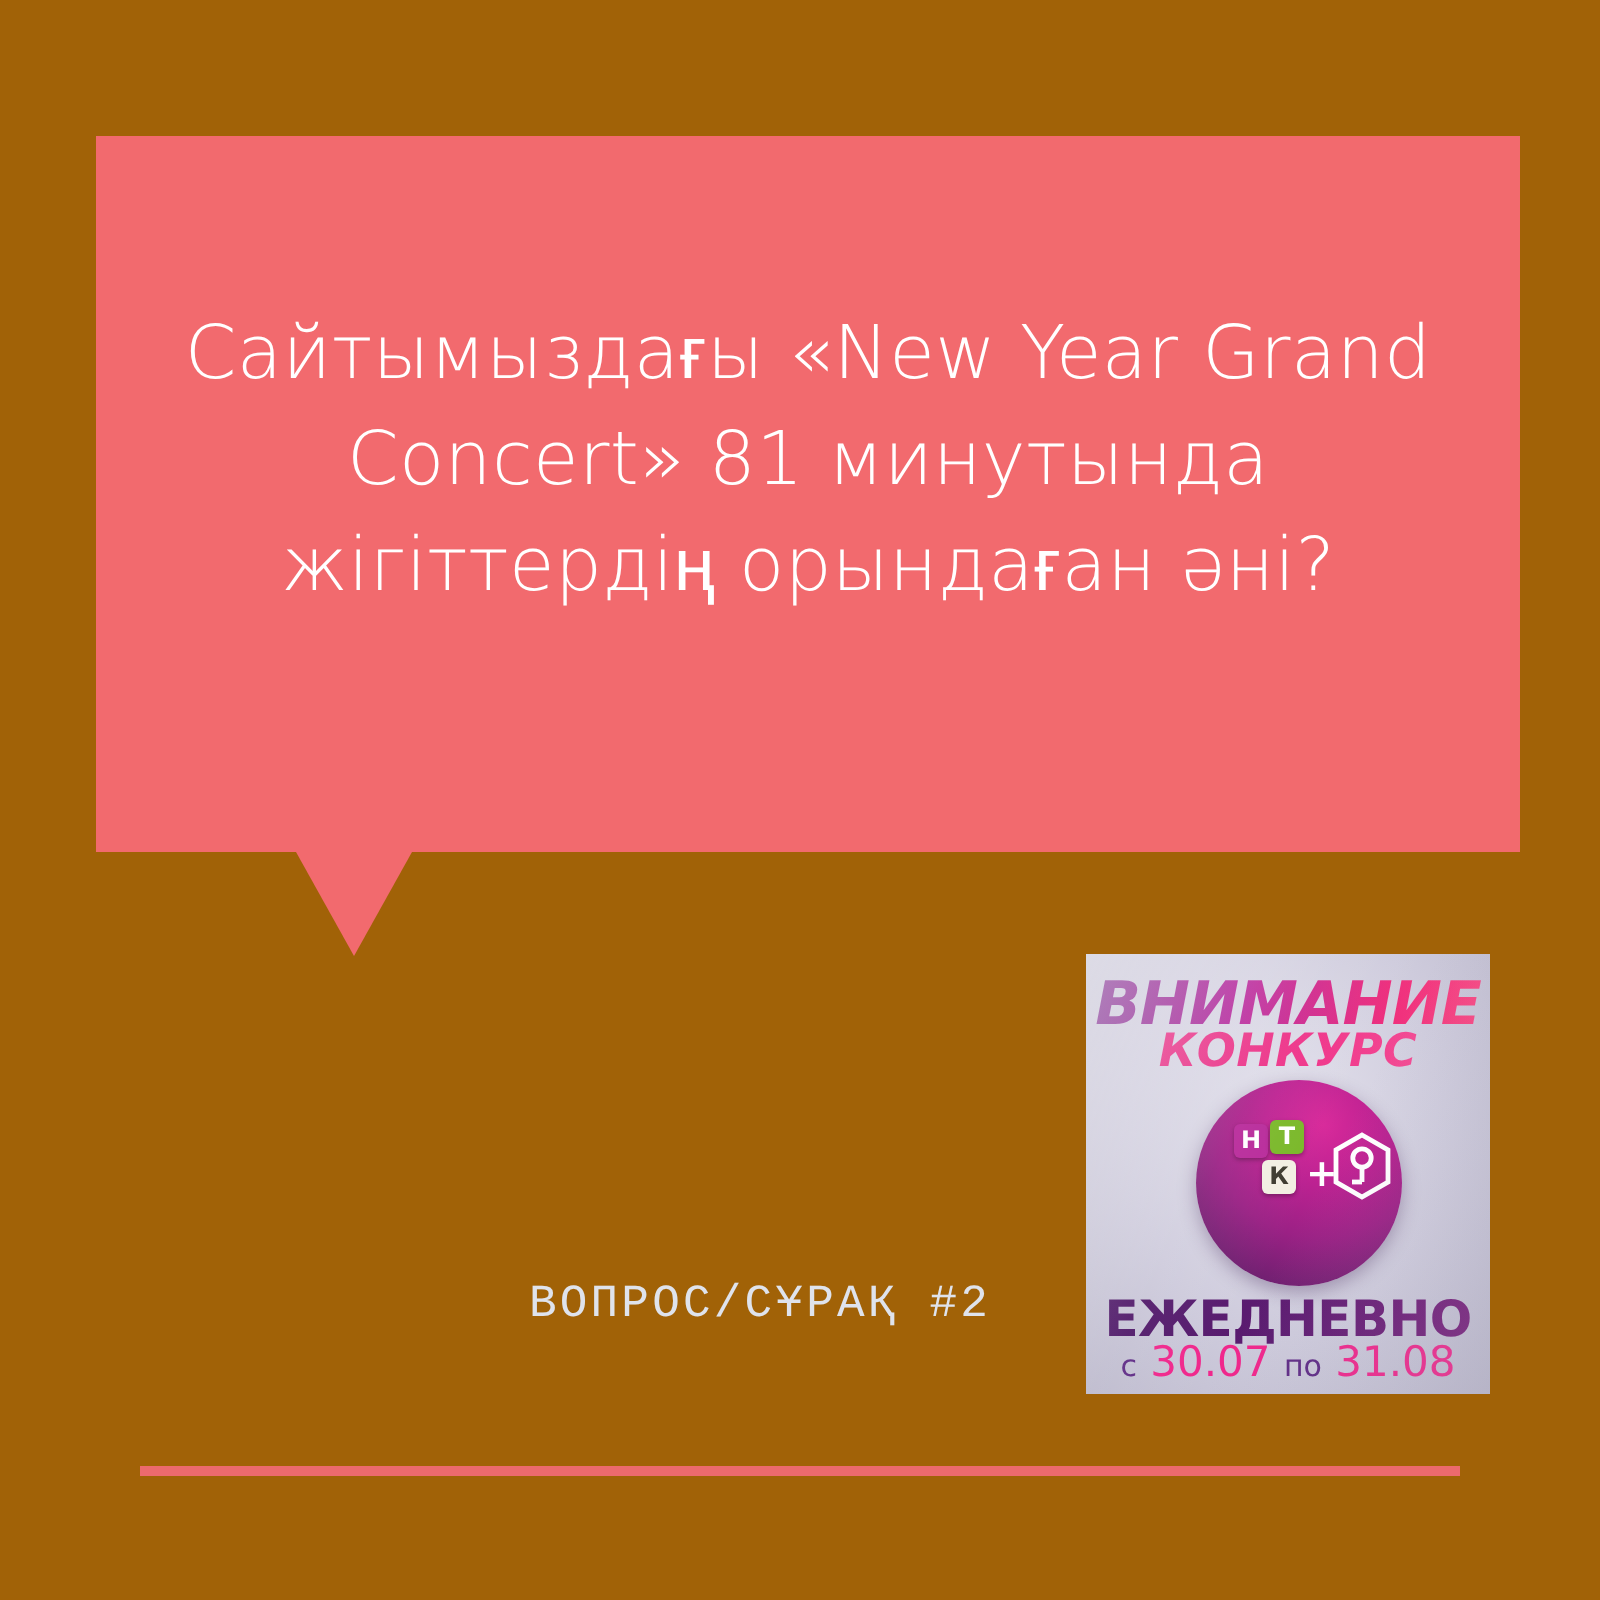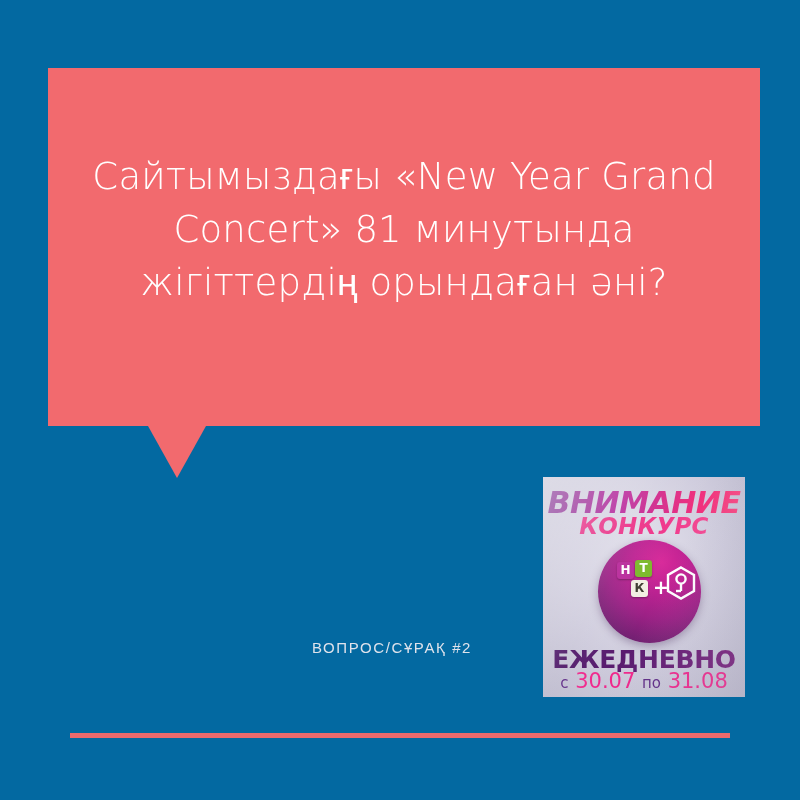--- a/index.html
+++ b/index.html
@@ -4,21 +4,21 @@
 <style>
   html, body {
     margin: 0;
     padding: 0;
     background: #2b3855;
   }
   #canvas {
     position: relative;
     width: 800px;
     height: 800px;
-    background: #0369a1;
+    background: #a16207;
     overflow: hidden;
     font-family: "DejaVu Sans", sans-serif;
   }
 
   
   #bubble {
     position: absolute;
     left: 48px;
     top: 68px;
     width: 712px;
@@ -47,29 +47,29 @@
     line-height: 53px;
     font-weight: 300;
     font-family: "DejaVu Sans", sans-serif;
     letter-spacing: 0.2px;
     white-space: pre-line;
   }
 
   
   #caption {
     position: absolute;
-    left: 12px;
+    left: 0;
     top: 639px;
     width: 760px;
     text-align: center;
     color: #dfe3ec;
-    font-size: 15px;
+    font-size: 23px;
     letter-spacing: 1.6px;
     font-weight: 400;
-    font-family: Liberation Sans, sans-serif;
+    font-family: Liberation Mono, monospace;
   }
 
   
   #bottom-rule {
     position: absolute;
     left: 70px;
     top: 733px;
     width: 660px;
     height: 5px;
     background: #ec6a6d;

